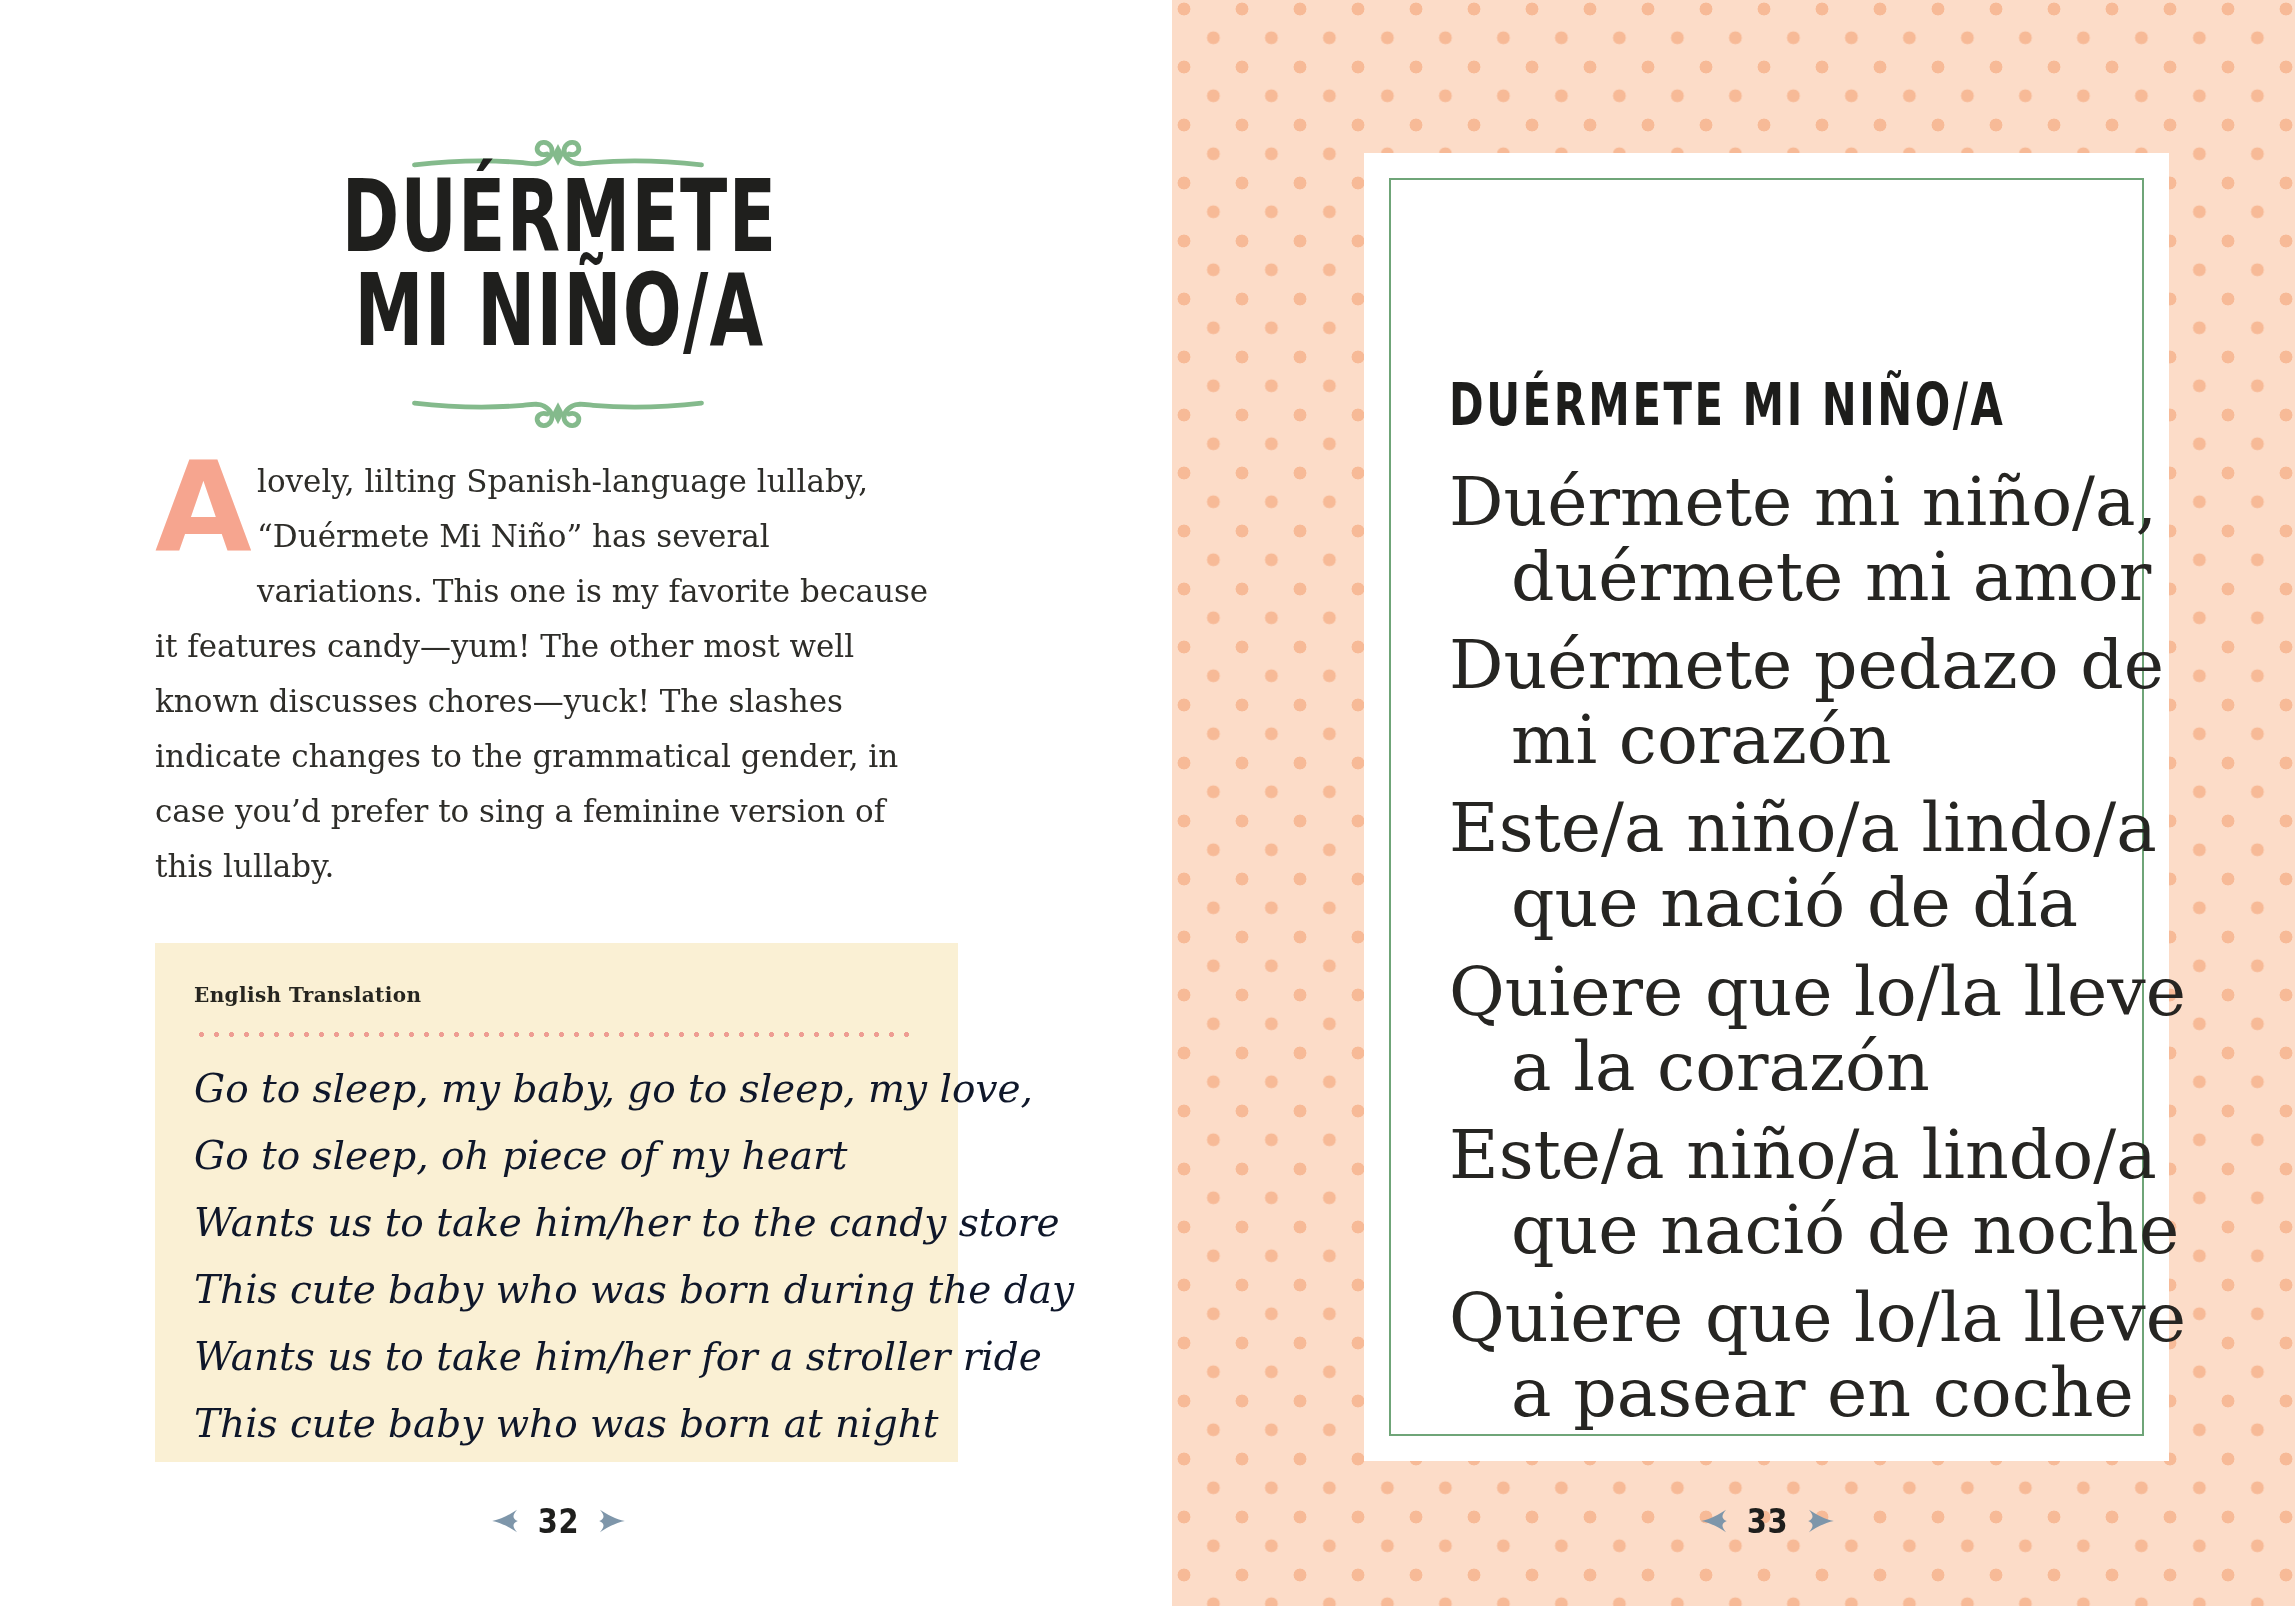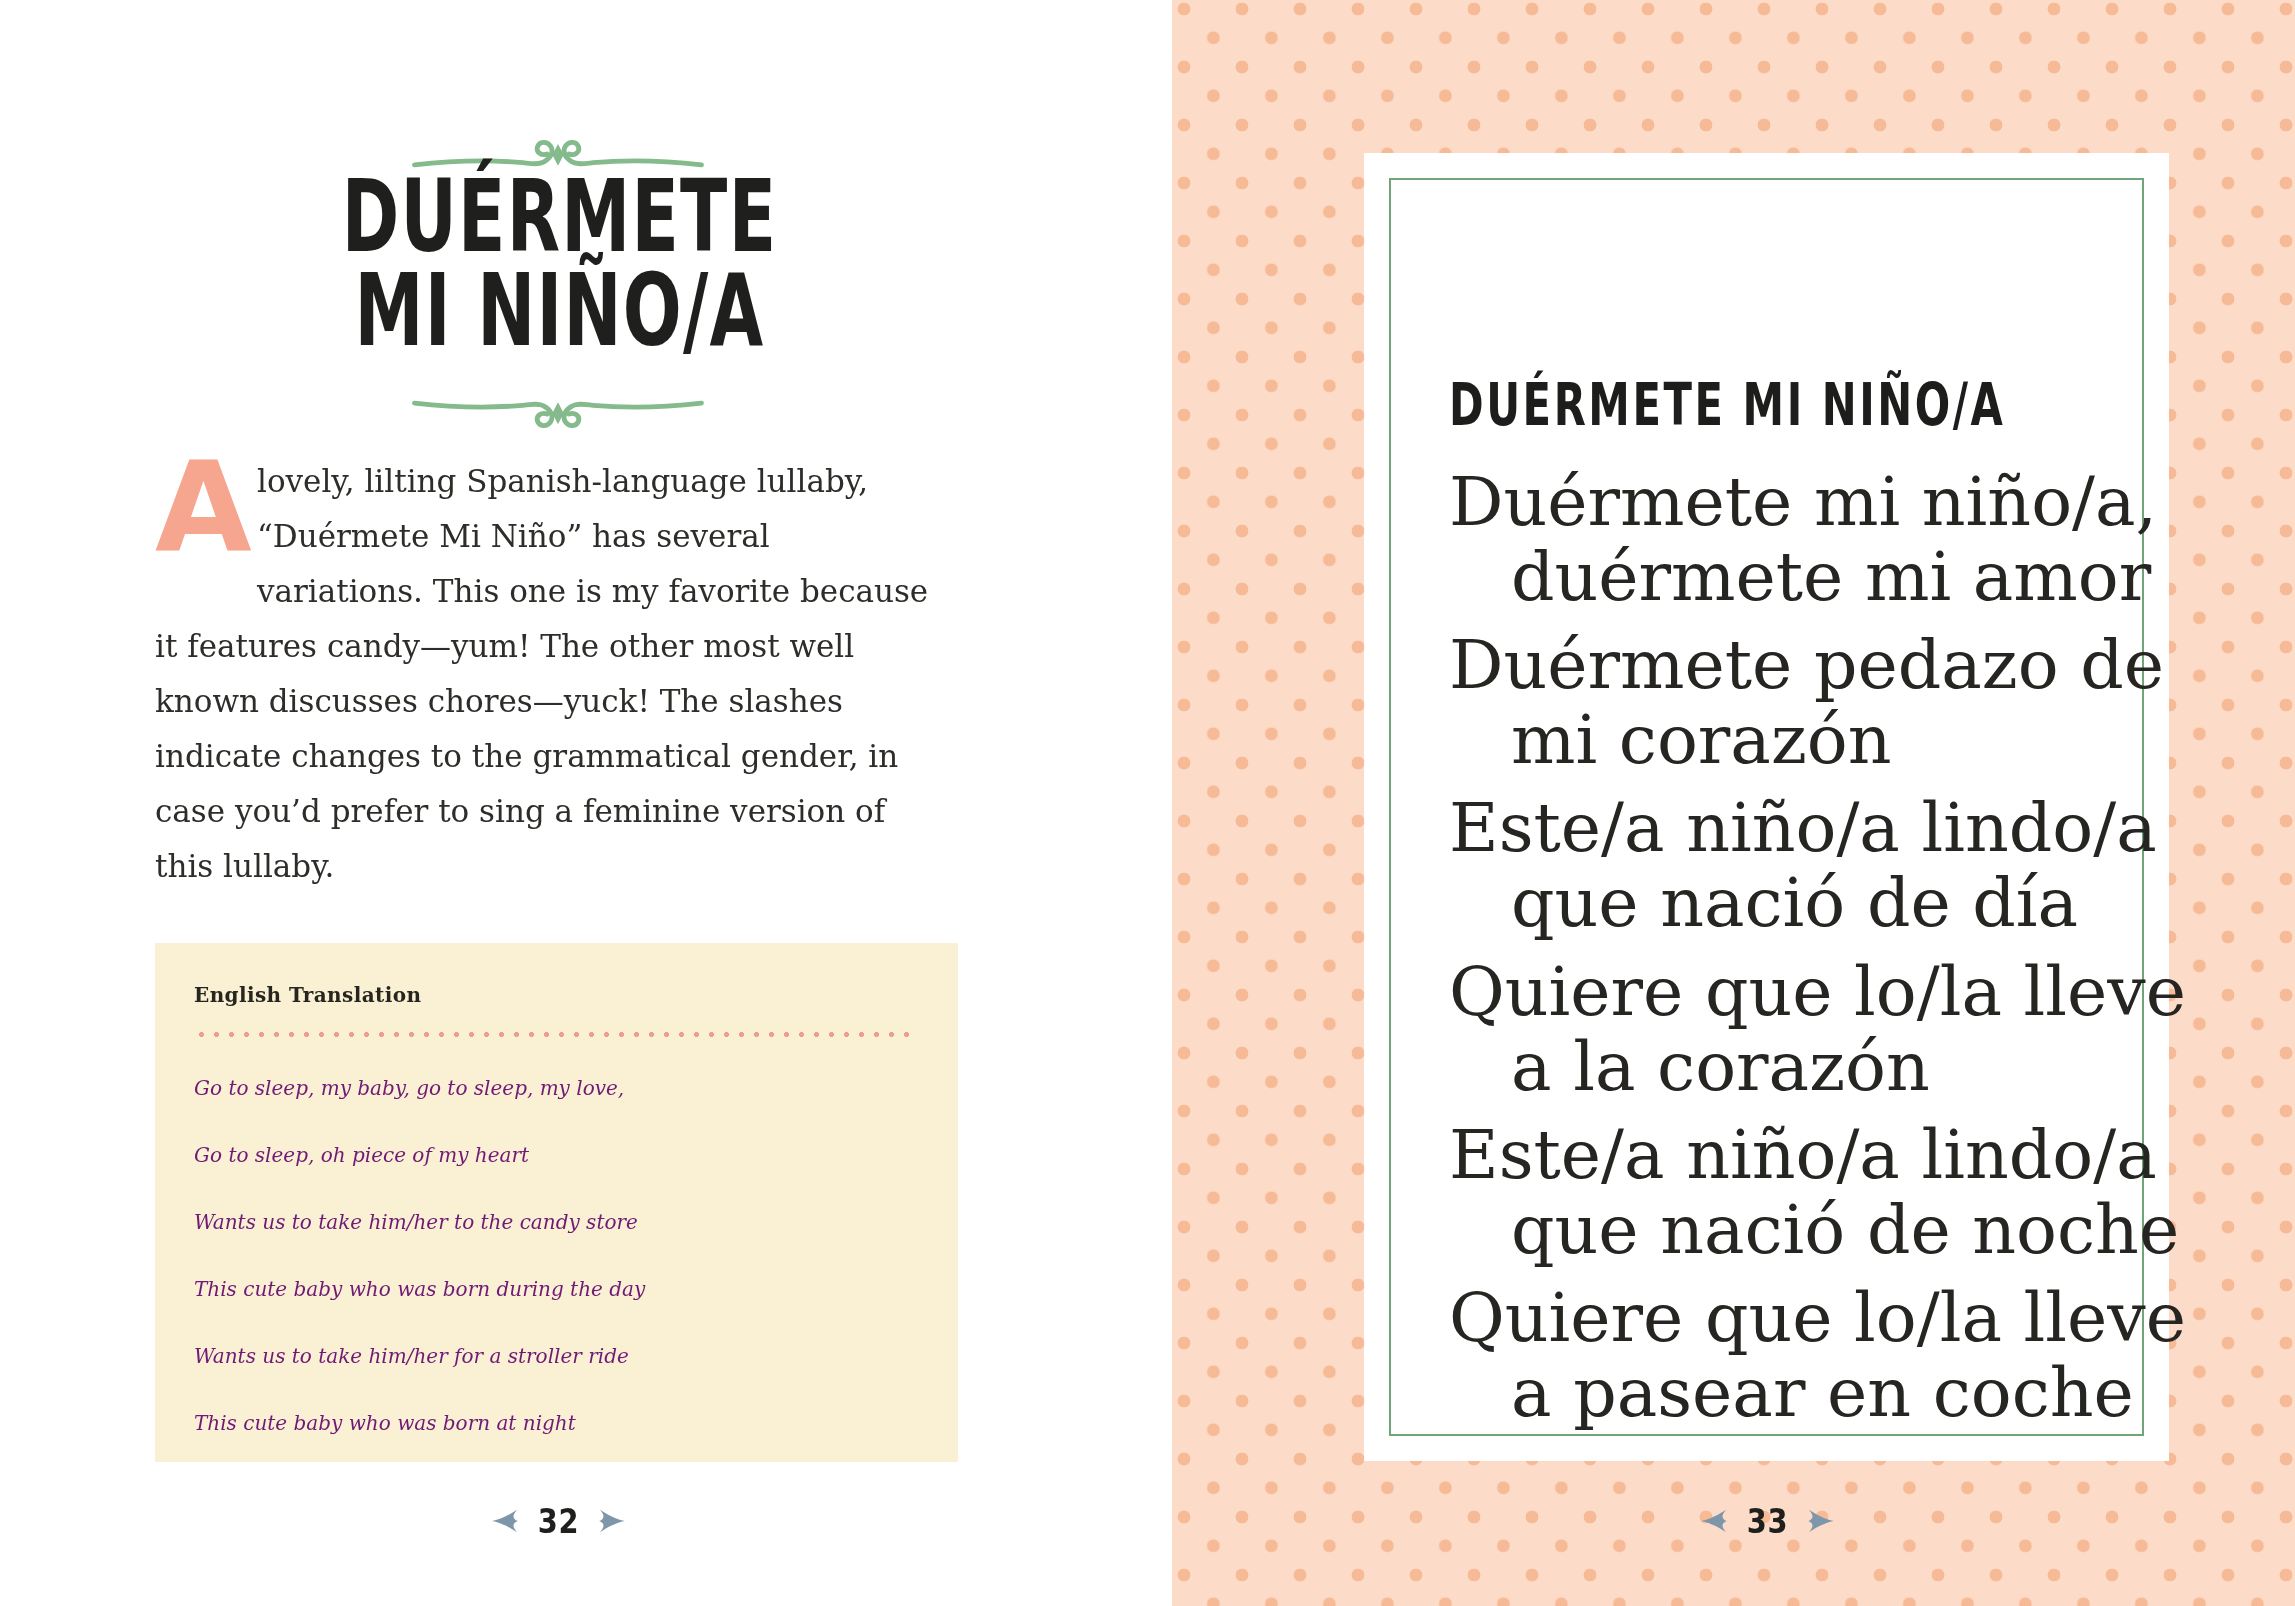--- a/index.html
+++ b/index.html
@@ -38,22 +38,22 @@
              font-family:"DejaVu Sans", sans-serif; font-weight:700;
              font-size:125px; line-height:90px; color:#f6a58f; }
 
   .translation-box { position:absolute; left:155px; top:943px; width:803px; height:519px;
                      background:#faf0d4; padding:35px 39px 26.5px 39px; }
   .tb-heading { font-family:"DejaVu Serif", serif; font-weight:700;
                 font-size:20px; line-height:35px; color:#26251f; letter-spacing:0.4px; }
   .tb-dotted { height:7px; margin:17.7px 0 17.7px 0;
                background-image:radial-gradient(circle, #ee9d92 2.3px, rgba(238,157,146,0) 2.8px);
                background-size:15px 7px; background-repeat:repeat-x; background-position:0 50%; }
-  .tb-line { font-style:italic; font-size:20px; line-height:67px;
-             color:#701a75; white-space:nowrap; }
+  .tb-line { font-style:italic; font-size:39px; line-height:67px;
+             color:#0f172a; white-space:nowrap; }
 
   .pageno { position:absolute; top:1499px; height:44px; display:flex;
             align-items:center; justify-content:center; gap:14px;text-align:right; }
   .pageno-left  { left:117px; width:883px; }
   .pageno-right { left:154px; width:883px; }
   .pageno .num { font-family:"DejaVu Sans", sans-serif; font-weight:700;
                  font-size:34px; color:#1f1f1d; letter-spacing:0.9px;
                  transform:scaleX(0.85); }
   .pageno svg { width:30px; height:24px; display:block; }
   .arrow-flip { transform:scaleX(-1); }

